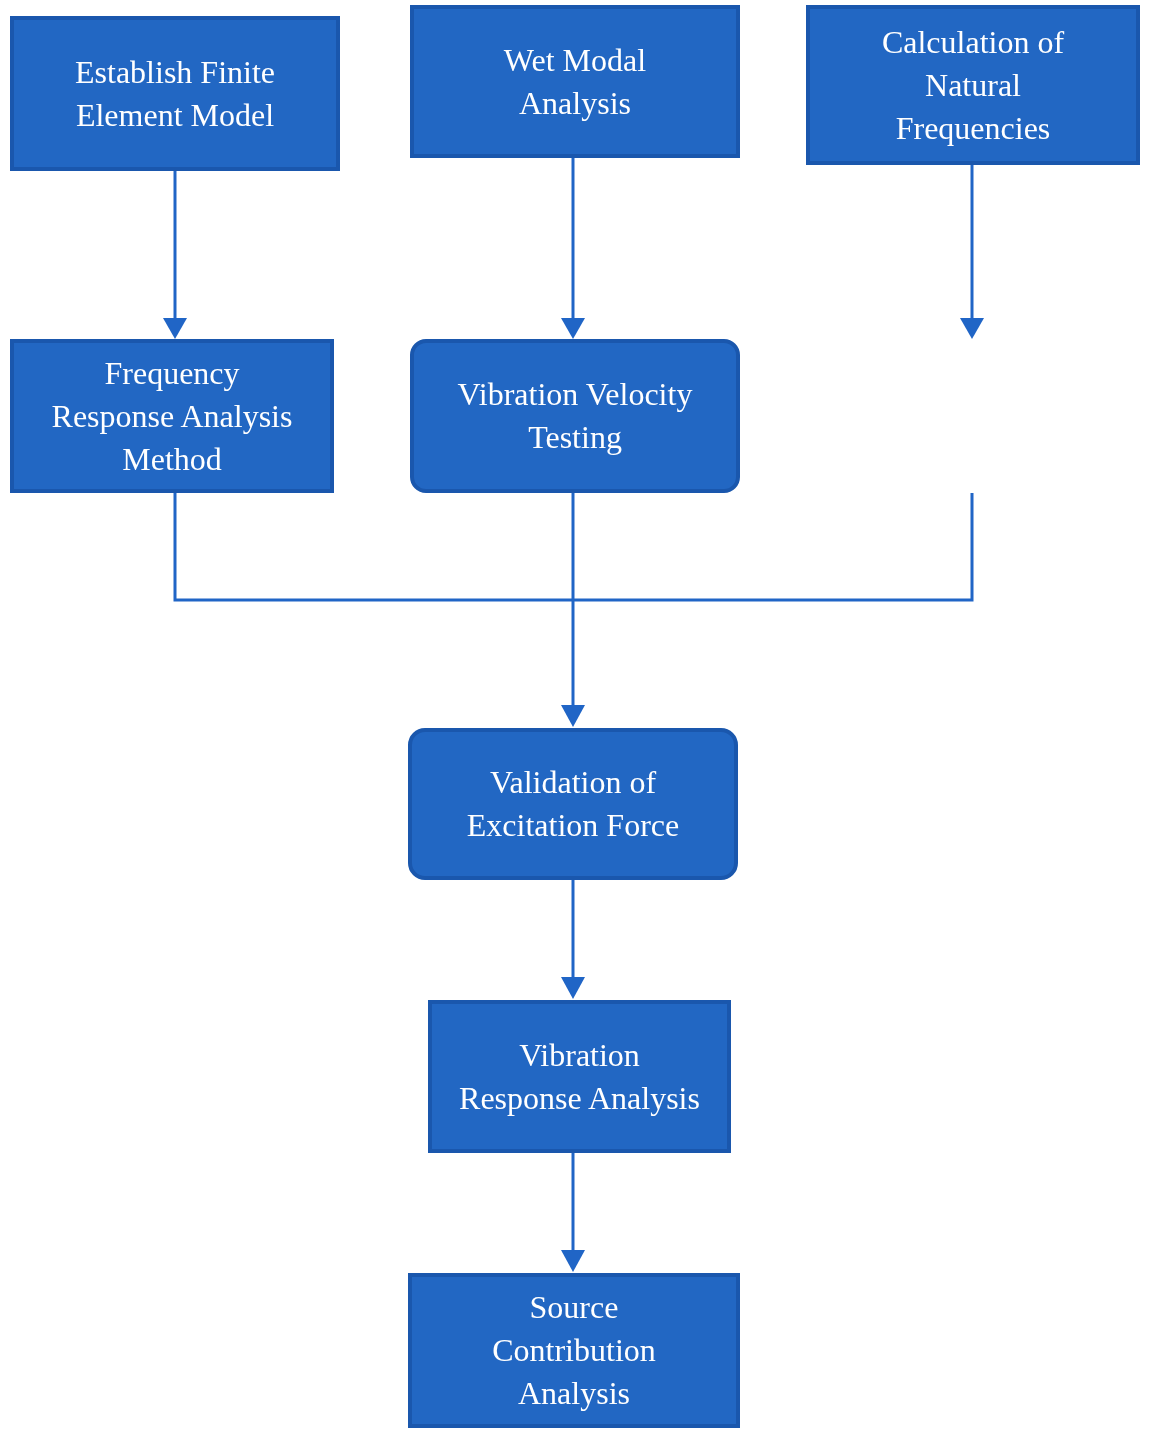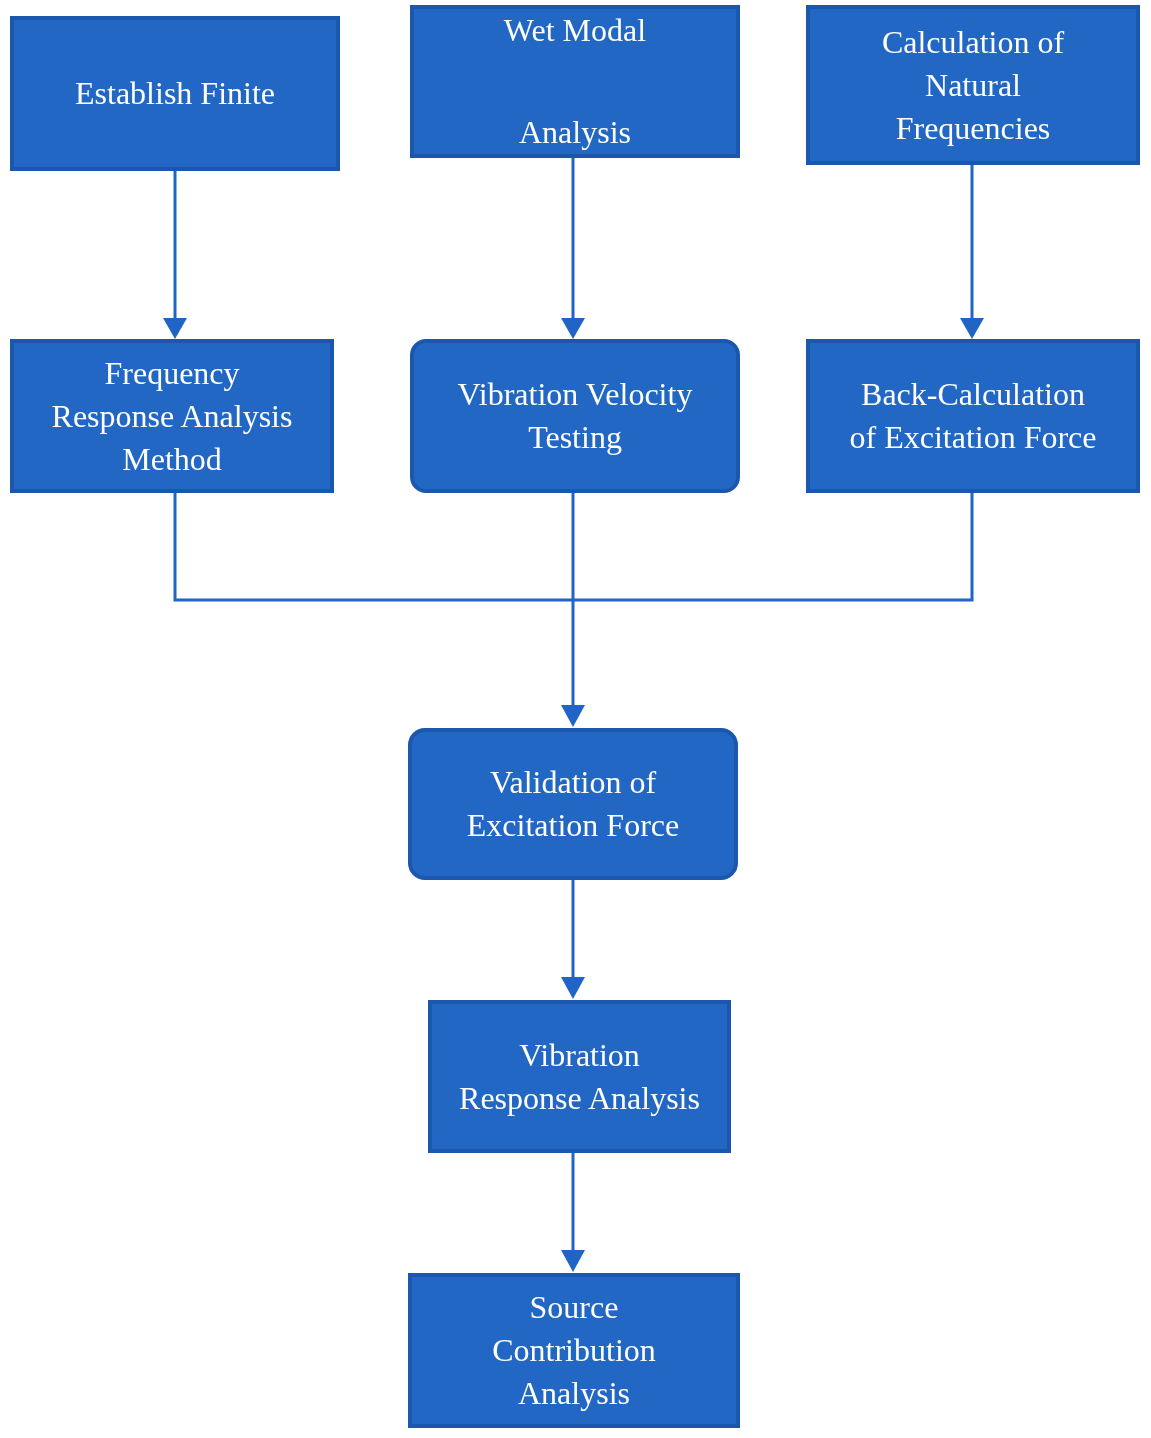--- a/index.html
+++ b/index.html
@@ -26,21 +26,21 @@
     align-items: center;
     justify-content: center;
     text-align: center;
     font-size: 32px;
     line-height: 43px;
   }
   .node span { display: block; white-space: nowrap; }
 
   
   .n-establish   { left: 10px;  top: 16px;   width: 330px; height: 155px; }
-  .n-wetmodal    { left: 410px; top: 5px;   width: 330px; height: 153px; justify-content: space-between; }
+  .n-wetmodal    { left: 410px; top: 5px;   width: 330px; height: 153px; }
   .n-calcnat     { left: 806px; top: 5px;   width: 334px; height: 160px; }
   
   .n-freqresp    { left: 10px;  top: 339px; width: 324px; height: 154px; }
   .n-vibvel      { left: 410px; top: 339px; width: 330px; height: 154px; border-radius: 16px; }
   .n-backcalc    { left: 806px; top: 339px; width: 334px; height: 154px; }
   
   .n-validation  { left: 408px; top: 728px;  width: 330px; height: 152px; border-radius: 17px; }
   .n-vibresp     { left: 408px; top: 1000px; width: 303px; height: 153px; margin-left: 20px; }
   .n-sourcecontr { left: 408px; top: 1273px; width: 332px; height: 155px; }
 
@@ -95,20 +95,21 @@
     </g>
 
     <g>
       <line x1="573" y1="1153" x2="573" y2="1252"></line>
       <polygon points="561,1250 585,1250 573,1272"></polygon>
     </g>
   </svg>
 
   <div class="node n-establish">
     <span>Establish Finite</span>
+    <span>Element Model</span>
   </div>
 
   <div class="node n-wetmodal">
     <span>Wet Modal</span>
     <span>Analysis</span>
   </div>
 
   <div class="node n-calcnat">
     <span>Calculation of</span>
     <span>Natural</span>
@@ -119,24 +120,20 @@
     <span>Frequency</span>
     <span>Response Analysis</span>
     <span>Method</span>
   </div>
 
   <div class="node n-vibvel">
     <span>Vibration Velocity</span>
     <span>Testing</span>
   </div>
 
-  <div class="node n-backcalc">
-    <span>Back-Calculation</span>
-    <span>of Excitation Force</span>
-  </div>
 
   <div class="node n-validation">
     <span>Validation of</span>
     <span>Excitation Force</span>
   </div>
 
   <div class="node n-vibresp">
     <span>Vibration</span>
     <span>Response Analysis</span>
   </div>

